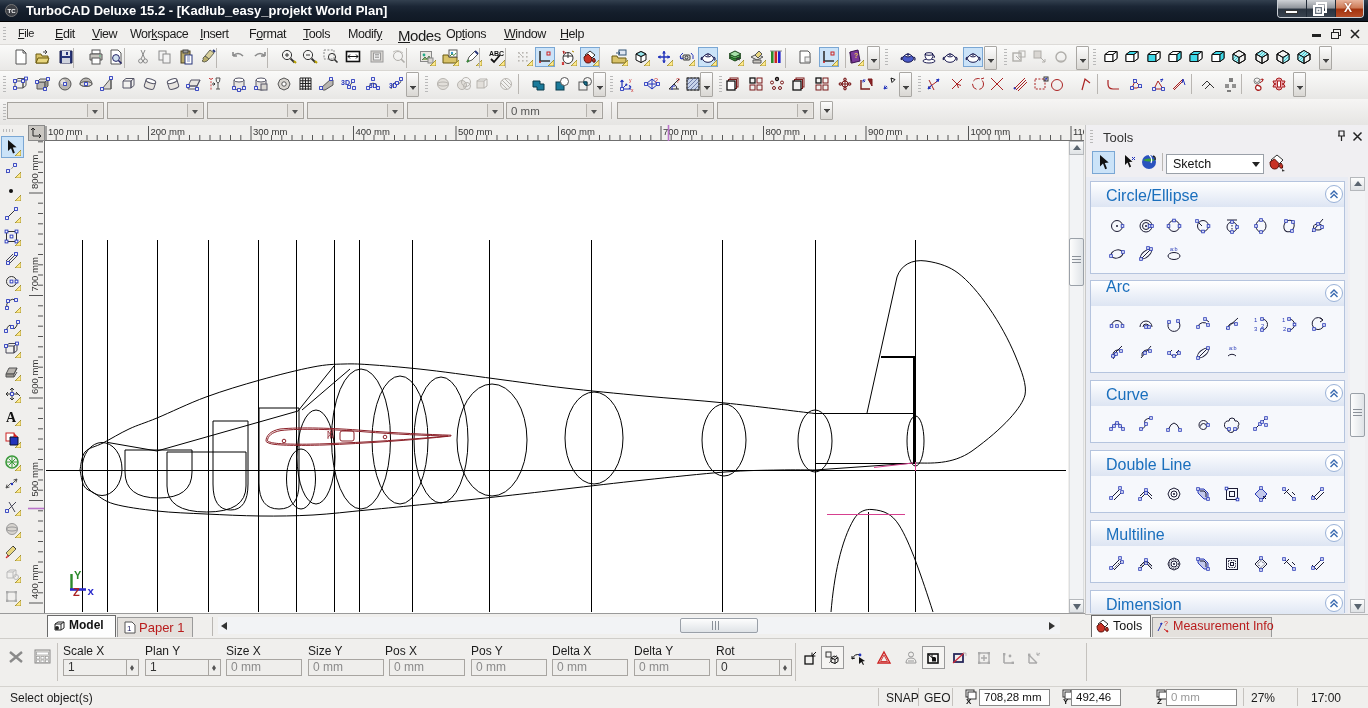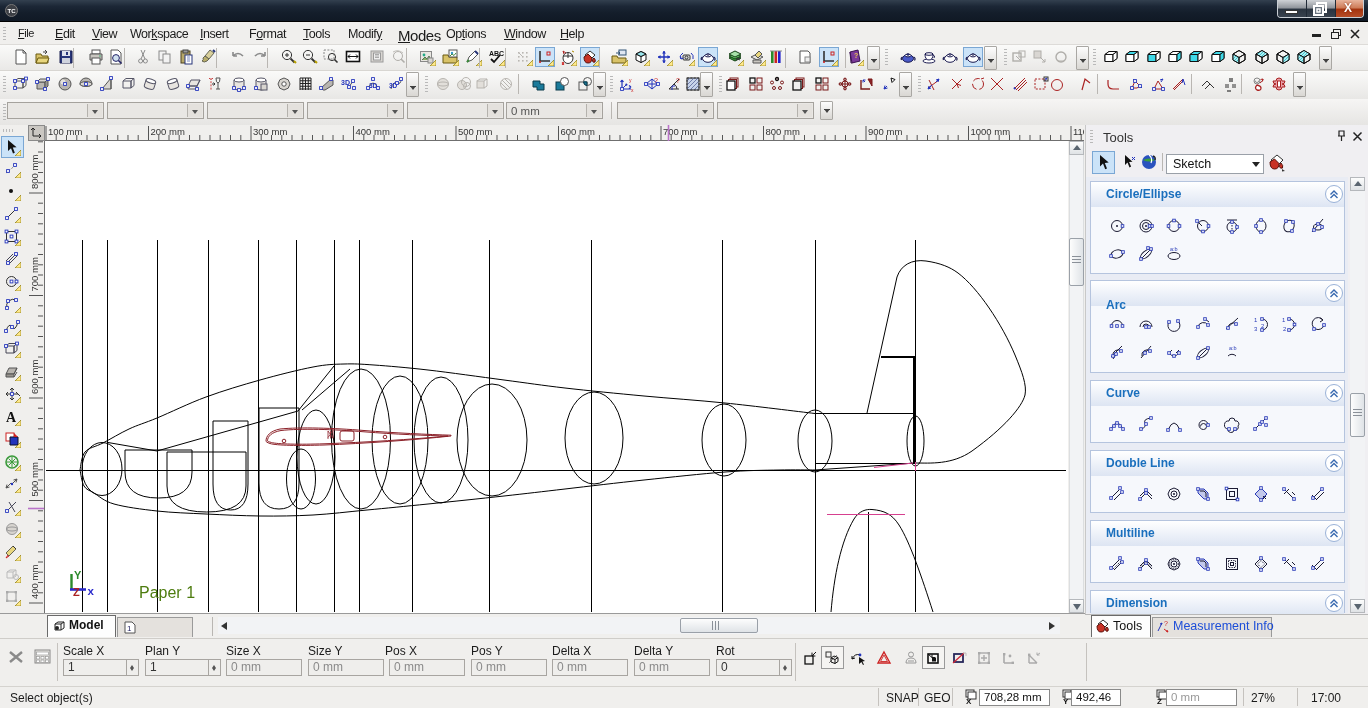--- a/index.html
+++ b/index.html
@@ -13,26 +13,27 @@
 .combo{position:absolute;height:17px;background:#e9e7e4;border:1px solid #a5a29d}
 .combo .ar{position:absolute;right:1px;top:1px;bottom:1px;width:15px;background:#e4e1dd;border-left:1px solid #b5b2ad}
 .combo .ar:after{content:"";position:absolute;left:4px;top:6px;border:3.5px solid transparent;border-top:4px solid #555}
 .lbl{font-size:12px;color:#1b1b1b}
 .field{position:absolute;height:17px;background:#efeeec;border:1px solid #a8a5a1;font-size:12px;color:#222;padding:1px 4px;line-height:13px}
 .wfield{position:absolute;height:17px;background:#fff;border:1px solid #8a8a8a;font-size:11.5px;color:#111;padding:1px 4px;line-height:13px}
 .spin{position:absolute;right:0;top:0;width:12px;bottom:0;background:#efeeec;border-left:1px solid #a8a5a1}
 .spin:before{content:"";position:absolute;left:3px;top:2.5px;border:2.8px solid transparent;border-bottom:3px solid #555}
 .spin:after{content:"";position:absolute;left:3px;bottom:2.5px;border:2.8px solid transparent;border-top:3px solid #555}
 svg{display:block}
-.sechdr{font-weight:bold;font-size:12px;color:#1a6fbd}
+.sechdr{font-weight:normal;font-size:16px;color:#1a6fbd}
 </style></head><body>
 <div id="root">
 
 <div class="abs" style="left:0;top:0;width:1368px;height:22px;background:linear-gradient(#33404f,#1c2736 30%,#141e2b 60%,#101925);border-bottom:1px solid #000">
  <div class="abs" style="left:5px;top:4px;width:13px;height:13px;border-radius:7px;background:#3c3f45;border:1px solid #777;color:#fff;font-size:6px;font-weight:bold;text-align:center;line-height:12px">TC</div>
+ <div class="abs" style="left:26px;top:3px;color:#fff;font-size:13px;font-weight:bold">TurboCAD Deluxe 15.2 - [Kadłub_easy_projekt World Plan]</div>
  <div class="abs" style="left:1277px;top:0;width:87px;height:18px;border:1px solid #c9ced4;border-top:none;border-radius:0 0 4px 4px;overflow:hidden;background:#202a36">
   <div class="abs" style="left:0;top:0;width:28px;height:18px;background:linear-gradient(#cfd2d6,#8e939a 45%,#2a3440 50%,#39434f)">
           <div class="abs" style="left:7px;top:10px;width:13px;height:4px;background:#fdfdfd;border:1px solid #333"></div>
         </div>
   <div class="abs" style="left:29px;top:0;width:28px;height:18px;background:linear-gradient(#cfd2d6,#8e939a 45%,#2a3440 50%,#39434f)">
     <svg class="abs" style="left:6px;top:2px" width="16" height="15">
             <rect x="4" y="1" width="9" height="9" fill="none" stroke="#fff" stroke-width="2"></rect>
             <rect x="1" y="4" width="9" height="9" fill="#6a7480" stroke="#fff" stroke-width="2"></rect>
             <rect x="4" y="7" width="3" height="3" fill="none" stroke="#fff" stroke-width="1.5"></rect>
           </svg>
@@ -1216,21 +1217,21 @@
     <svg class="abs" style="left:53px;top:620px" width="13" height="12">
       <path d="M2,4 l3,-2 h6 v6 l-3,2 h-6 z M2,4 h6 v6 M8,4 l3,-2" fill="none" stroke="#222"></path>
       <circle cx="4" cy="8" r="2" fill="#222"></circle>
     </svg>
     <div class="abs" style="left:69px;top:618px;font-size:12px;font-weight:bold;color:#111">Model</div>
     <div class="abs" style="left:117px;top:617px;width:76px;height:20px;background:#e4e1dd;border:1px solid #9a9a9a;border-bottom:none"></div>
     <svg class="abs" style="left:124px;top:621px" width="12" height="13">
       <path d="M1,1 h7 l3,3 v8 h-10 z" fill="#fff" stroke="#555"></path>
       <text x="3" y="10" font-size="8" fill="#226" font-family="Liberation Sans">1</text>
     </svg>
-    <div class="abs" style="left:139px;top:584px;font-size:16px;color:#4d7c0f">Paper 1</div>
+    <div class="abs" style="left:139px;top:620px;font-size:13px;color:#b91c1c">Paper 1</div>
     <div class="tb-sep" style="left:212px;top:617px;height:19px;bottom:auto"></div>
     <div class="abs" style="left:218px;top:617px;width:842px;height:17px;background:#f2f3f5"></div>
     <svg class="abs" style="left:221px;top:622px" width="6" height="8">
       <path d="M6,0 L0,4 L6,8 Z" fill="#333"></path>
     </svg>
     <svg class="abs" style="left:1049px;top:622px" width="6" height="8">
       <path d="M0,0 L6,4 L0,8 Z" fill="#333"></path>
     </svg>
     <div class="abs" style="left:680px;top:618px;width:78px;height:15px;background:linear-gradient(#fdfdfd,#dfe3e7);border:1px solid #9aa0a8;border-radius:2px"></div>
     <div class="abs" style="left:712px;top:621px;width:7px;height:9px;background:repeating-linear-gradient(to right,#8a9098 0 1px,transparent 1px 3px)"></div>
@@ -1341,21 +1342,21 @@
       <rect x="1.7" y="12.7" width="2.6" height="2.6" fill="#fff" stroke="#2a3bb8" stroke-width="0.9"></rect>
       <rect x="11.7" y="2.7" width="2.6" height="2.6" fill="#fff" stroke="#2a3bb8" stroke-width="0.9"></rect>
       <rect x="8.7" y="1.7" width="2.6" height="2.6" fill="#fff" stroke="#2a3bb8" stroke-width="0.9"></rect>
     </svg>
     <svg class="abs" style="left:1166.4px;top:245px" width="17" height="17" viewBox="0 0 17 17">
       <ellipse cx="8" cy="11" rx="6" ry="3.5" fill="none" stroke="#1c1c34"></ellipse>
       <text x="4" y="6" font-size="5.5" fill="#2a3bb8" font-family="Liberation Sans">a:b</text>
     </svg>
     <div class="abs" style="left:1090px;top:280px;width:255px;height:93px;background:#f6f8fc;border:1px solid #b5c4de"></div>
     <div class="abs" style="left:1091px;top:281px;width:253px;height:25px;background:linear-gradient(#ffffff,#dde5f3)"></div>
-    <div class="abs sechdr" style="left:1106px;top:298px">Arc</div>
+    <div class="abs sechdr" style="left:1106px;top:278px">Arc</div>
     <svg class="abs" style="left:1324px;top:283px" width="20" height="20">
       <circle cx="10" cy="10" r="8.5" fill="#fff" stroke="#9ab2d8"></circle>
       <path d="M6.5,10.5 L10,7 L13.5,10.5 M6.5,14 L10,10.5 L13.5,14" fill="none" stroke="#3a6ab0" stroke-width="1.4"></path>
     </svg>
     <svg class="abs" style="left:1109px;top:316px" width="17" height="17" viewBox="0 0 17 17">
       <path d="M2.5,10 a5.5,5.5 0 0 1 11,0" fill="none" stroke="#1c1c34"></path>
       <rect x="1.2" y="8.7" width="2.6" height="2.6" fill="#fff" stroke="#2a3bb8" stroke-width="0.9"></rect>
       <rect x="12.2" y="8.7" width="2.6" height="2.6" fill="#fff" stroke="#2a3bb8" stroke-width="0.9"></rect>
       <rect x="6.7" y="8.7" width="2.6" height="2.6" fill="#fff" stroke="#2a3bb8" stroke-width="0.9"></rect>
     </svg>
@@ -1612,21 +1613,21 @@
       <path d="M2,8 q0,6 4,6 q4,0 4,-5 l-4,-4 z" fill="#c93326" stroke="#5a100a"></path>
       <path d="M12,9 q2,2 1,4 q-2,1 -2.5,-1 q0,-2 1.5,-3" fill="#c93326" stroke="#5a100a"></path>
     </svg>
     <div class="abs" style="left:1113px;top:619px;font-size:12.5px;color:#111">Tools</div>
     <div class="abs" style="left:1152px;top:617px;width:120px;height:20px;background:#e4e1dd;border:1px solid #9a9a9a;border-bottom:none"></div>
     <svg class="abs" style="left:1156px;top:619px" width="15" height="15" viewBox="0 0 15 15">
       <path d="M2,12 l4,-8 m0,0 l-2,1 m2,-1 l-1,2" fill="none" stroke="#2233bb"></path>
       <path d="M8,10 l4,3 m0,0 l-1,-2 m1,2 l-2,-1" fill="none" stroke="#c22"></path>
       <text x="8" y="7" font-size="7" fill="#c22" font-family="Liberation Sans">?</text>
     </svg>
-    <div class="abs" style="left:1173px;top:619px;font-size:12.5px;color:#1d4ed8">Measurement Info</div>
+    <div class="abs" style="left:1173px;top:619px;font-size:12.5px;color:#b91c1c">Measurement Info</div>
     <div class="abs" style="left:0;top:638px;width:1368px;height:48px;background:#f0efed;border-top:1px solid #cfcdc9"></div>
     <svg class="abs" style="left:8px;top:649px" width="17" height="16" viewBox="0 0 17 16">
       <path d="M2,3 l12,10 M14,3 L2,13" stroke="#8a8a8a" stroke-width="2.4"></path>
     </svg>
     <svg class="abs" style="left:34px;top:648px" width="18" height="17" viewBox="0 0 18 17">
       <rect x="1" y="2" width="15" height="13" fill="#e8e6e2" stroke="#888"></rect>
       <rect x="2.5" y="4" width="12" height="3" fill="#fff" stroke="#999" stroke-width="0.7"></rect>
       <g fill="#fff" stroke="#999" stroke-width="0.7">
         <rect x="2.5" y="8.5" width="3" height="2.5"></rect>
         <rect x="7" y="8.5" width="3" height="2.5"></rect>

